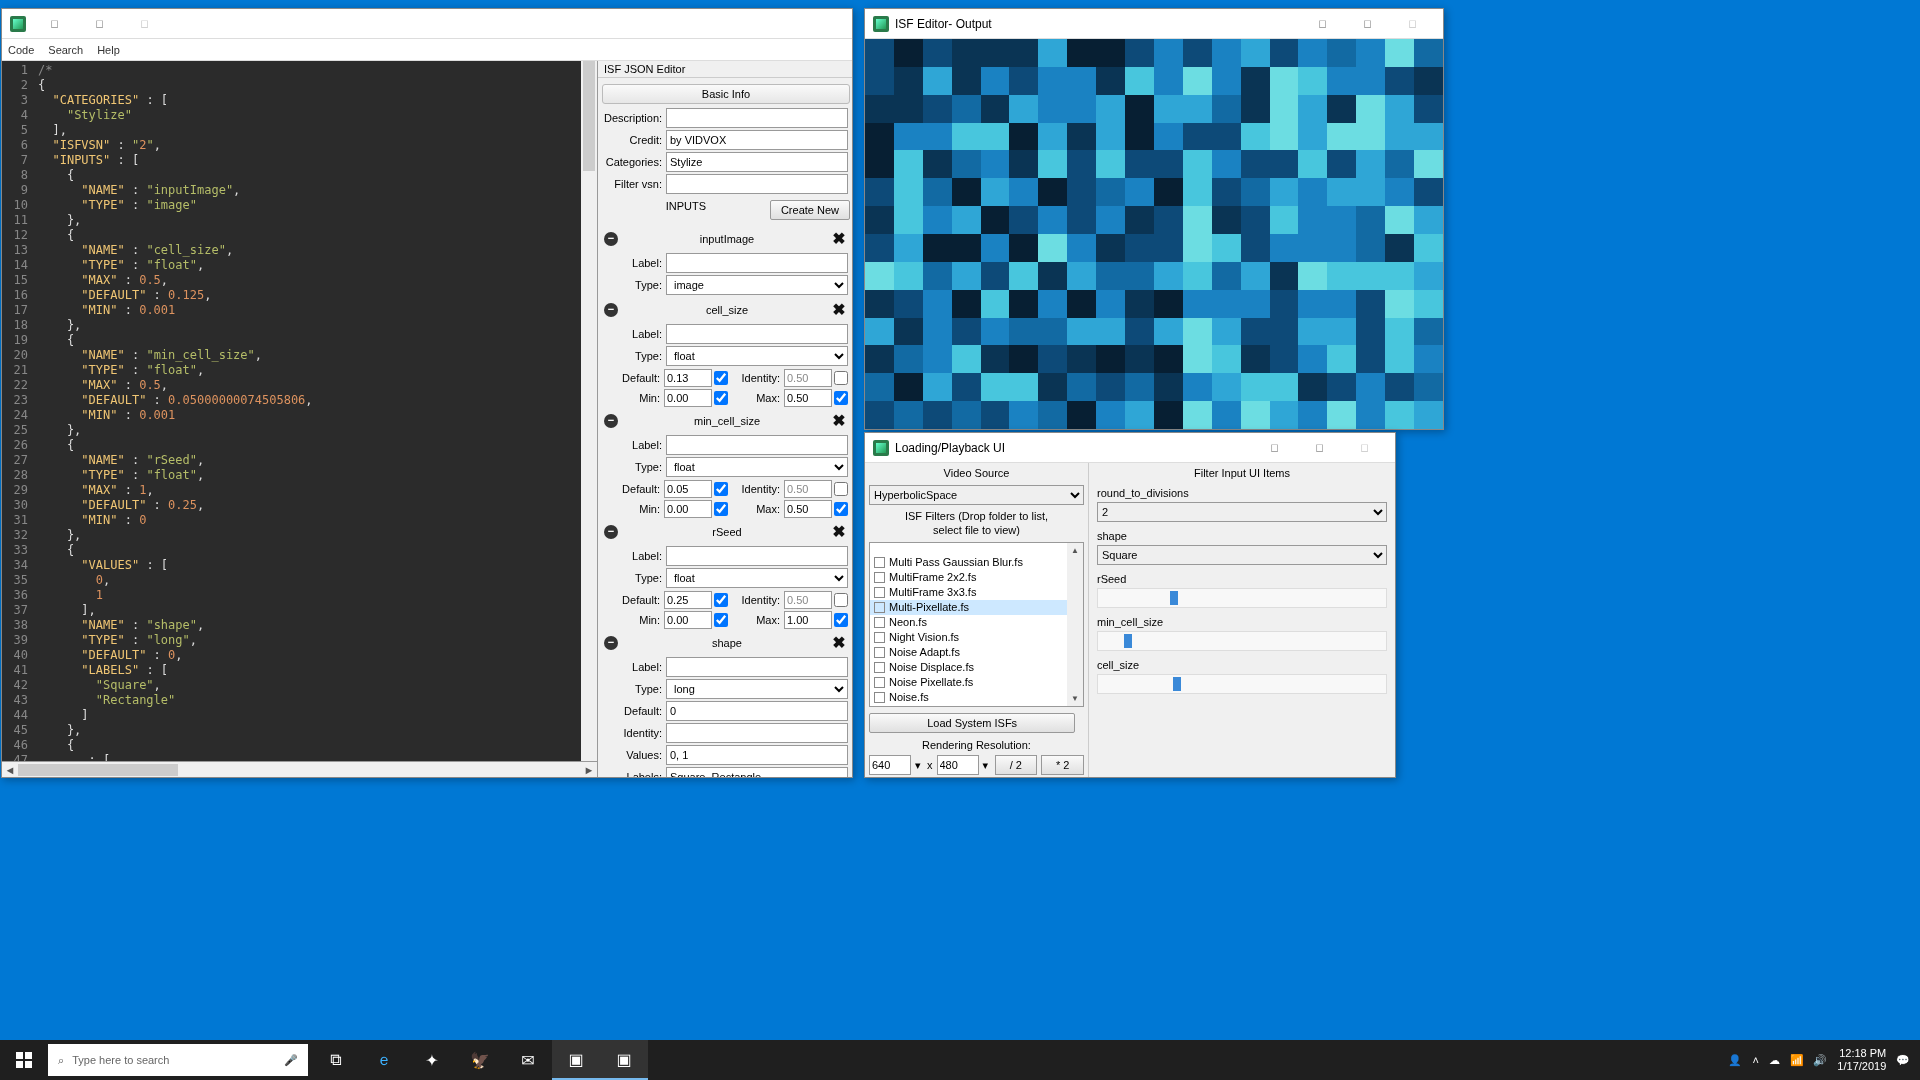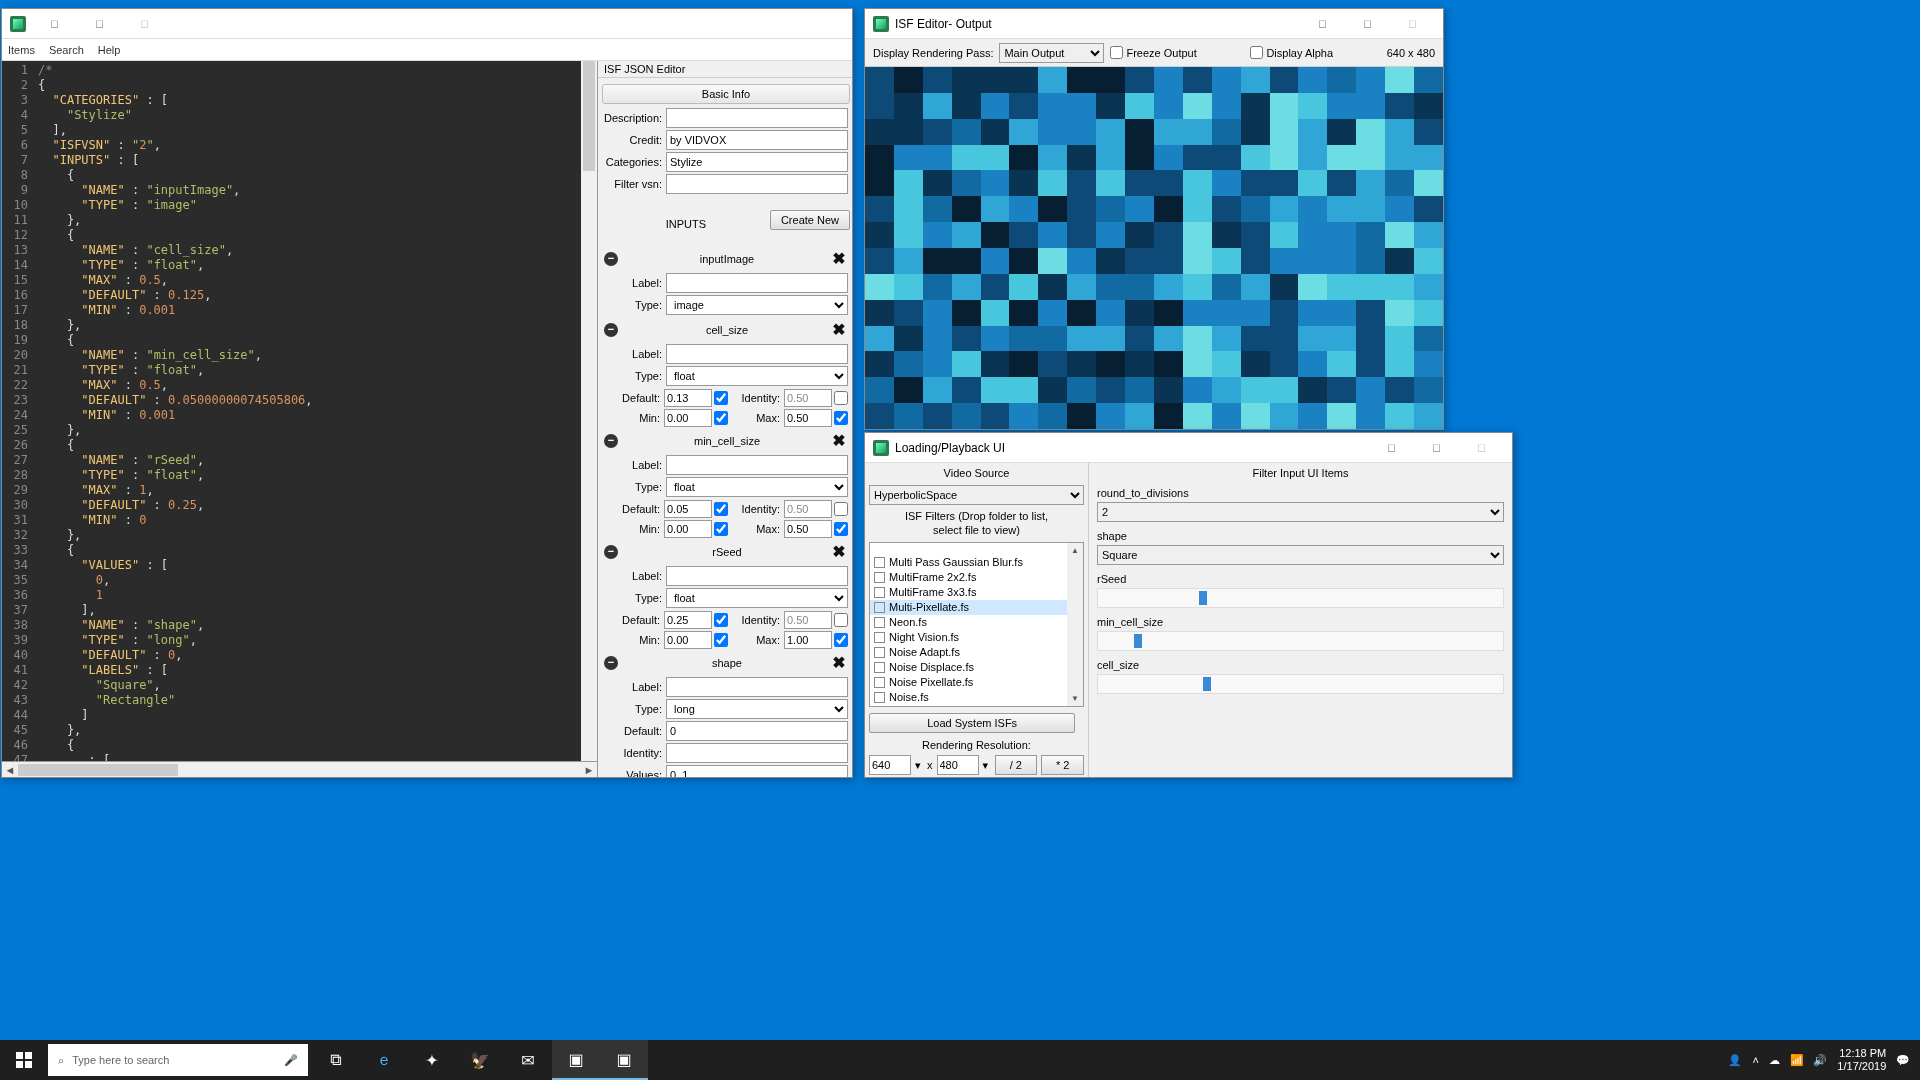--- a/index.html
+++ b/index.html
@@ -33,21 +33,21 @@
 .vscroll .thumb{position:absolute;top:0;left:2px;width:12px;height:110px;background:#ccc;}
 
 
 .jsoneditor { flex: 1; overflow-y: auto; background: #f0f0f0; padding: 2px 4px; display:flex; }
 .jsoncol{flex:1}
 .jsonscroll{width:16px;background:#f0f0f0;position:relative}
 .sectionhdr { background: linear-gradient(#fafafa,#e6e6e6); border: 1px solid #bbb; border-radius: 3px; text-align: center; padding: 3px 0; margin: 4px 0; font-size: 11px; }
 .formrow { display: flex; align-items: center; margin: 2px 0; padding: 0 2px; }
 .formrow label { width: 62px; text-align: right; padding-right: 4px; font-size: 11px; }
 .formrow input[type=text], .formrow select { flex: 1; height: 20px; border: 1px solid #999; font-size: 11px; padding: 0 3px; background: #fff; }
-.inputs-hdr{display:flex;align-items:flex-end;margin:16px 0}
+.inputs-hdr{display:flex;align-items:flex-start;margin:6px 0}
 .inputs-hdr .lbl{flex:1;text-align:center;font-size:11px}
 .btn { background: linear-gradient(#fafafa,#e0e0e0); border: 1px solid #999; padding: 3px 10px; font-size: 11px; cursor: default; border-radius:2px; }
 .param-hdr { display: flex; align-items: center; padding: 3px 2px; }
 .param-hdr .collapse { width: 14px; height: 14px; border-radius: 50%; background: #333; color: #fff; display: flex; align-items: center; justify-content: center; font-size: 11px; margin-right: 6px; line-height:1; font-weight:bold;}
 .param-hdr .pname { flex: 1; font-size: 11px; text-align: center; }
 .param-hdr .del { font-size: 16px; color: #111; font-weight: bold; width: 18px; text-align: center; }
 .numrow { display: flex; align-items: center; gap: 2px; padding: 1px 2px; }
 .numrow .l1 { width: 58px; text-align: right; font-size: 11px; padding-right: 2px; }
 .numrow .l2 { width: 50px; text-align: right; font-size: 11px; padding-right: 2px; }
 .numrow input.num { width: 48px; height: 18px; border: 1px solid #999; font-size: 11px; padding: 0 2px; }
@@ -111,21 +111,21 @@
 <div class="window" style="left:1px; top:8px; width:852px; height:770px;">
   <div class="titlebar">
     <div class="icon-app"></div>
     <div class="winbtns">
       <div class="winbtn"></div>
       <div class="winbtn"></div>
       <div class="winbtn disabled"></div>
     </div>
   </div>
   <div class="menubar">
-    <span>Items</span>
+    <span>Code</span>
     <span>Search</span>
     <span>Help</span>
   </div>
   <div class="mainbody">
     <div class="leftpane">
       <div class="code-wrap">
         <div class="gutter" id="gutter">1
 2
 3
 4
@@ -423,35 +423,20 @@
 <div class="window" style="left:864px; top:8px; width:580px; height:422px;">
   <div class="titlebar">
     <div class="icon-app"></div>
     <div class="title-text">ISF Editor- Output</div>
     <div class="winbtns">
       <div class="winbtn"></div>
       <div class="winbtn"></div>
       <div class="winbtn disabled"></div>
     </div>
   </div>
-  <div class="outtoolbar">
-    <span>Display Rendering Pass:</span>
-    <select><option>Main Output</option></select>
-    <label>
-        <input type="checkbox" style="">
-        <span>Freeze Output</span>
-      </label>
-    <div style="flex:1"></div>
-    <label>
-        <input type="checkbox" style="">
-        <span>Display Alpha</span>
-      </label>
-    <div style="flex:1"></div>
-    <span>640 x 480</span>
-  </div>
   <div class="canvas-out">
     <div class="pix" id="pix">
         <div style="background: rgb(13, 74, 120);"></div>
         <div style="background: rgb(7, 31, 51);"></div>
         <div style="background: rgb(13, 74, 120);"></div>
         <div style="background: rgb(10, 52, 84);"></div>
         <div style="background: rgb(10, 52, 84);"></div>
         <div style="background: rgb(10, 52, 84);"></div>
         <div style="background: rgb(47, 166, 214);"></div>
         <div style="background: rgb(7, 31, 51);"></div>
@@ -724,21 +709,21 @@
         <div style="background: rgb(47, 166, 214);"></div>
         <div style="background: rgb(26, 130, 194);"></div>
         <div style="background: rgb(108, 221, 226);"></div>
         <div style="background: rgb(26, 130, 194);"></div>
         <div style="background: rgb(72, 198, 221);"></div>
         <div style="background: rgb(47, 166, 214);"></div>
       </div>
   </div>
 </div>
 
-<div class="window" style="left:864px; top:432px; width:649px; height:346px;">
+<div class="window" style="left:864px; top:432px; width:532px; height:346px;">
   <div class="titlebar">
     <div class="icon-app"></div>
     <div class="title-text">Loading/Playback UI</div>
     <div class="winbtns">
       <div class="winbtn"></div>
       <div class="winbtn"></div>
       <div class="winbtn disabled"></div>
     </div>
   </div>
   <div class="loadbody">

